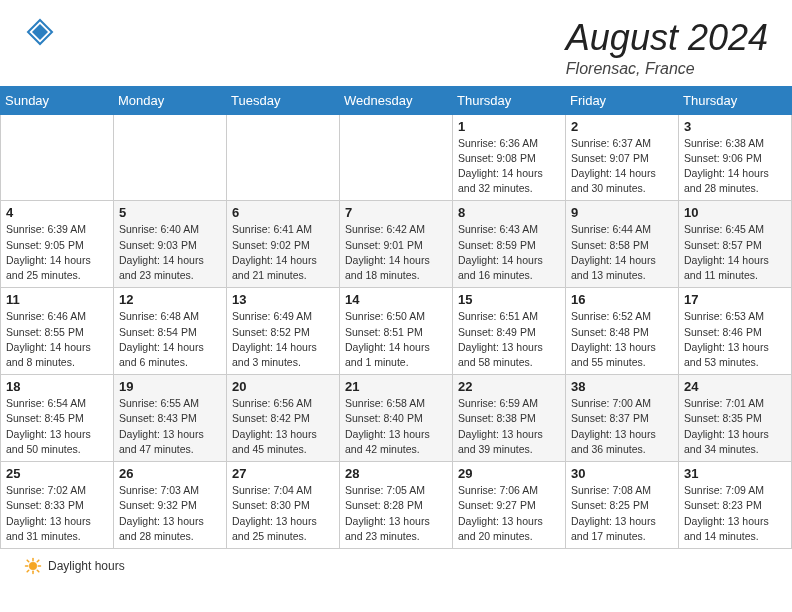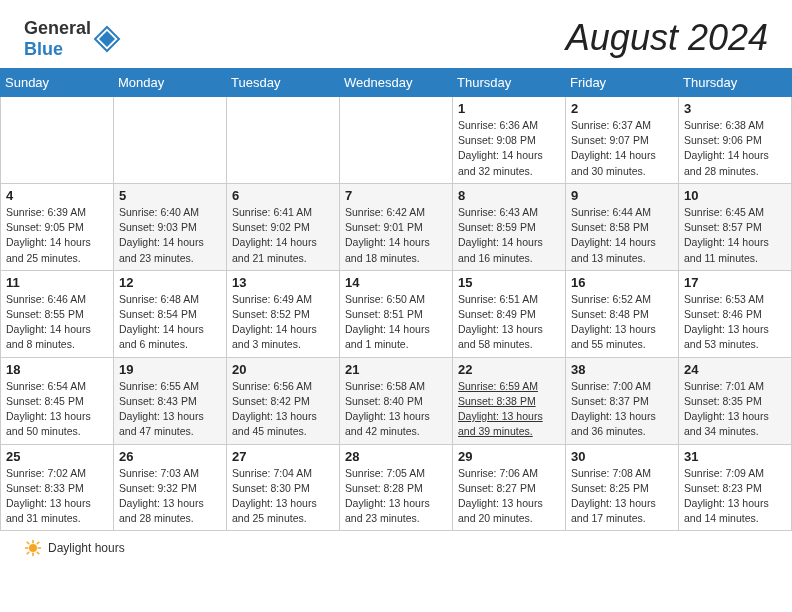--- a/index.html
+++ b/index.html
@@ -97,31 +97,28 @@
     }
     
     .row-odd td { background: #fff; }
     .row-even td { background: #efefef; }
   </style>
 </head>
 <body>
 
 <div class="header">
   <div class="logo">
-    <div>
-      <span style="font-size:18px;font-weight:bold;color:#333;">General</span><br>
-      <span style="font-size:18px;font-weight:bold;color:#2b7fc1;">Blue</span>
-    </div>
     <svg class="logo-icon" viewBox="0 0 28 28" xmlns="http://www.w3.org/2000/svg">
       <polygon points="14,2 26,14 14,26 2,14" fill="none" stroke="#2b7fc1" stroke-width="2"></polygon>
       <polygon points="14,6 22,14 14,22 6,14" fill="#2b7fc1"></polygon>
     </svg>
   </div>
   <div class="title-area">
     <div class="month-year">August 2024</div>
+    <div class="location">Florensac, France</div>
   </div>
 </div>
 
 <table class="calendar">
   <thead>
     <tr>
     <th>Sunday</th>
         <th>Monday</th>
         <th>Tuesday</th>
         <th>Wednesday</th>
@@ -198,21 +195,21 @@
 Daylight: 13 hours and 50 minutes.</span></td>
         <td><span class="day-num">19</span><span class="day-info" style="white-space: pre-line;">Sunrise: 6:55 AM
 Sunset: 8:43 PM
 Daylight: 13 hours and 47 minutes.</span></td>
         <td><span class="day-num">20</span><span class="day-info" style="white-space: pre-line;">Sunrise: 6:56 AM
 Sunset: 8:42 PM
 Daylight: 13 hours and 45 minutes.</span></td>
         <td><span class="day-num">21</span><span class="day-info" style="white-space: pre-line;">Sunrise: 6:58 AM
 Sunset: 8:40 PM
 Daylight: 13 hours and 42 minutes.</span></td>
-        <td><span class="day-num">22</span><span class="day-info" style="white-space: pre-line; text-decoration: underline;">Sunrise: 6:59 AM
+        <td><span class="day-num">22</span><span class="day-info" style="white-space: pre-line;">Sunrise: 6:59 AM
 Sunset: 8:38 PM
 Daylight: 13 hours and 39 minutes.</span></td>
         <td><span class="day-num">38</span><span class="day-info" style="white-space: pre-line;">Sunrise: 7:00 AM
 Sunset: 8:37 PM
 Daylight: 13 hours and 36 minutes.</span></td>
         <td><span class="day-num">24</span><span class="day-info" style="white-space: pre-line;">Sunrise: 7:01 AM
 Sunset: 8:35 PM
 Daylight: 13 hours and 34 minutes.</span></td>
       </tr>
       <tr class="row-odd">
@@ -222,21 +219,21 @@
         <td><span class="day-num">26</span><span class="day-info" style="white-space: pre-line;">Sunrise: 7:03 AM
 Sunset: 9:32 PM
 Daylight: 13 hours and 28 minutes.</span></td>
         <td><span class="day-num">27</span><span class="day-info" style="white-space: pre-line;">Sunrise: 7:04 AM
 Sunset: 8:30 PM
 Daylight: 13 hours and 25 minutes.</span></td>
         <td><span class="day-num">28</span><span class="day-info" style="white-space: pre-line;">Sunrise: 7:05 AM
 Sunset: 8:28 PM
 Daylight: 13 hours and 23 minutes.</span></td>
         <td><span class="day-num">29</span><span class="day-info" style="white-space: pre-line;">Sunrise: 7:06 AM
-Sunset: 8:27 PM
+Sunset: 9:27 PM
 Daylight: 13 hours and 20 minutes.</span></td>
         <td><span class="day-num">30</span><span class="day-info" style="white-space: pre-line;">Sunrise: 7:08 AM
 Sunset: 8:25 PM
 Daylight: 13 hours and 17 minutes.</span></td>
         <td><span class="day-num">31</span><span class="day-info" style="white-space: pre-line;">Sunrise: 7:09 AM
 Sunset: 8:23 PM
 Daylight: 13 hours and 14 minutes.</span></td>
       </tr>
     </tbody>
 </table>

